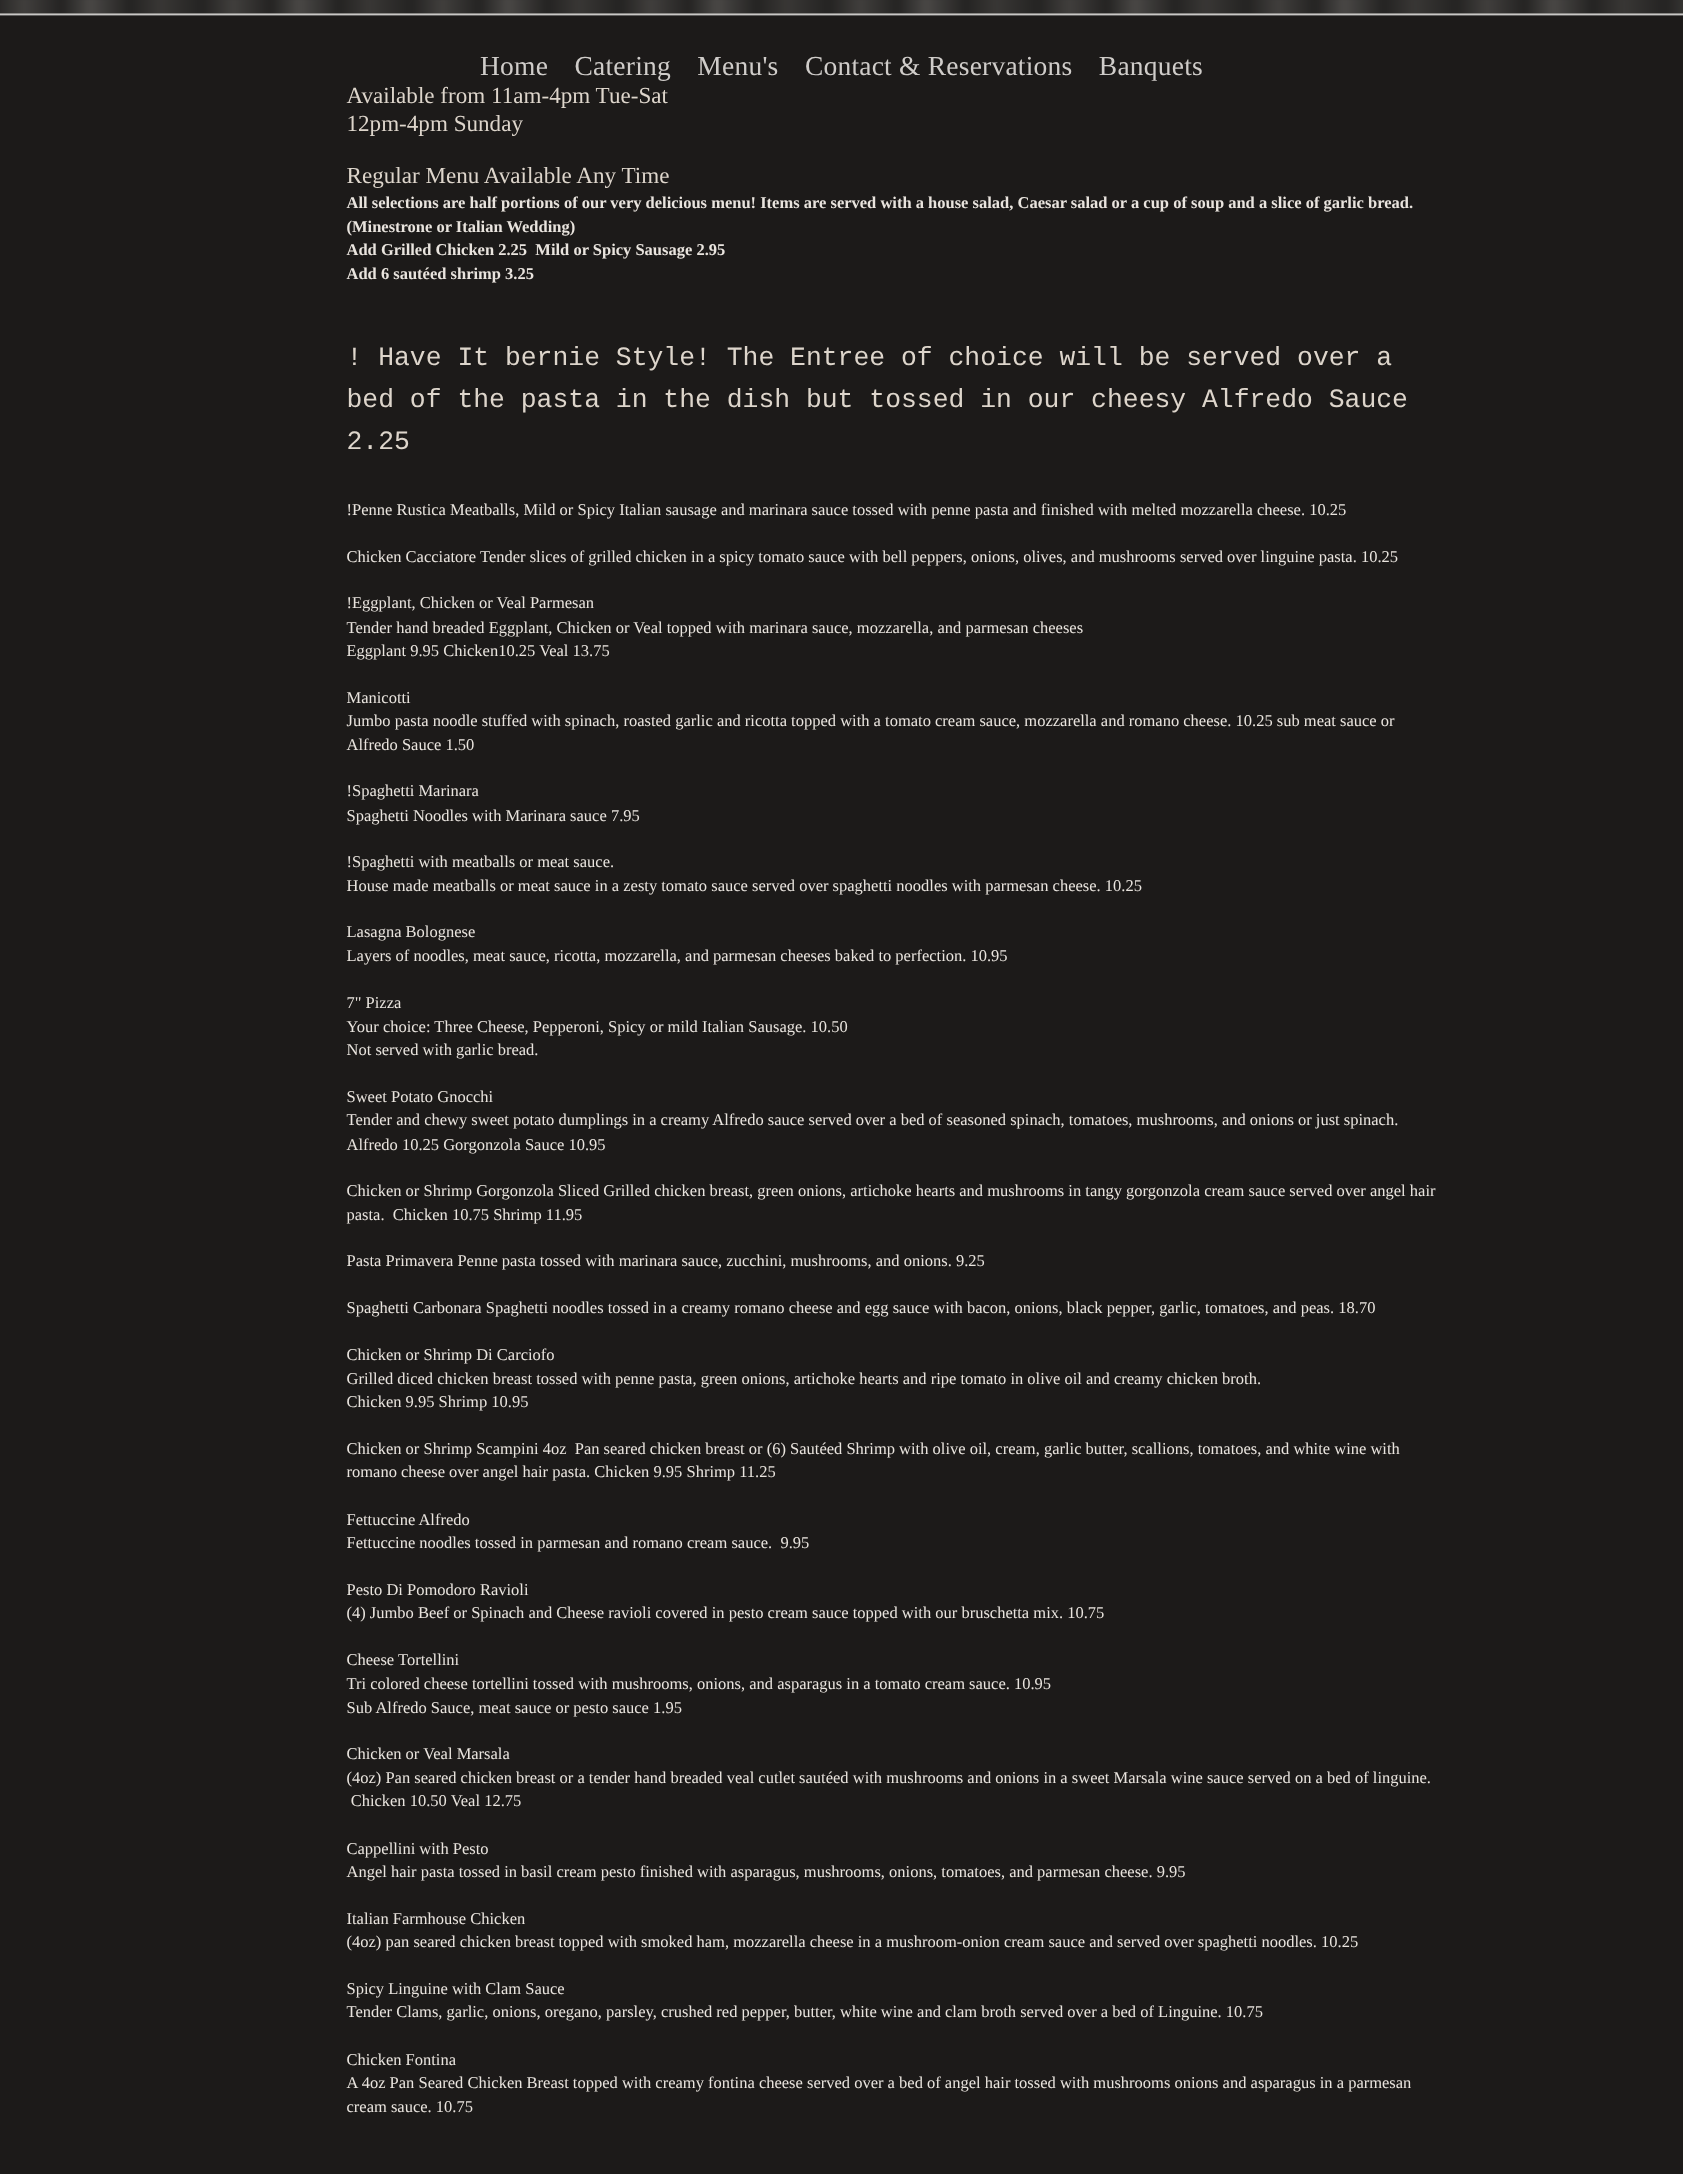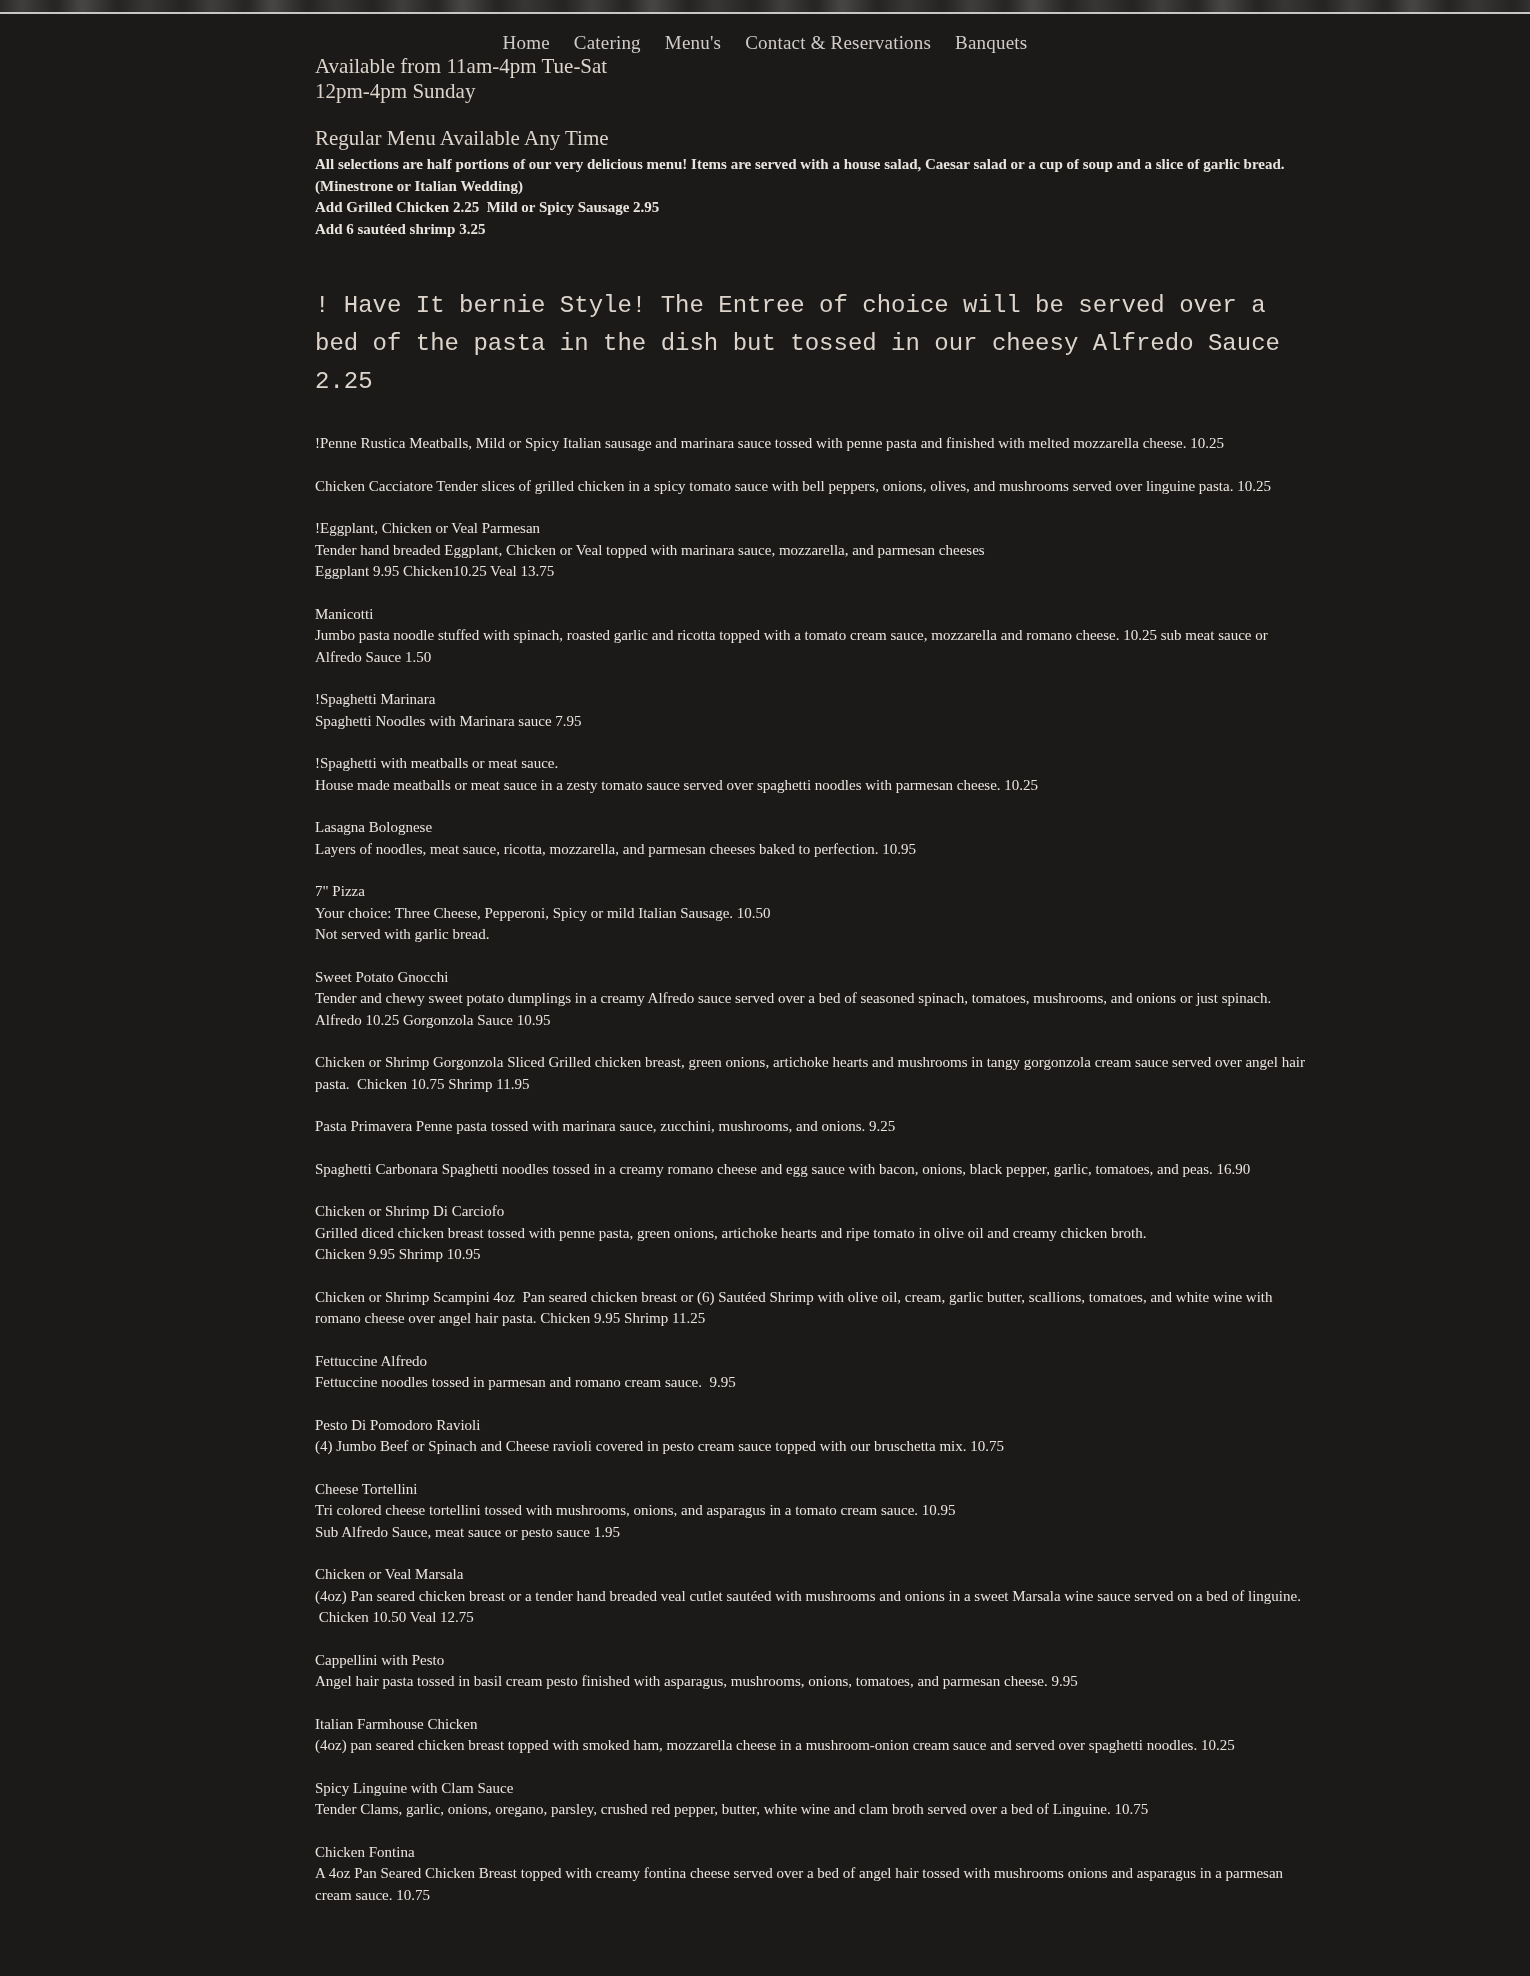--- a/index.html
+++ b/index.html
@@ -26,25 +26,25 @@
     border-bottom:2px solid var(--top-strip-line);
     position:relative;
   }
   .top-strip .texture{
     position:absolute;inset:-6px;
     background:repeating-linear-gradient(90deg,
       #242322 0px,#413f3d 28px,#242322 62px,#4a4846 88px,#242322 124px,#393735 152px,#242322 190px);
     filter:blur(3px);
   }
   nav.main-nav{
-    margin-top:18px;
+    margin-top:33px;
     display:flex;
     justify-content:center;
     gap:24px;
-    font-size:19px;
+    font-size:25px;
     color:var(--nav-text);
   }
   nav.main-nav a{
     color:var(--nav-text);
     text-decoration:none;
     letter-spacing:.2px;
   }
   .content{
     width:990px;
     margin-left:315px;
@@ -126,21 +126,21 @@
       <p class="menu-item">Chicken Cacciatore Tender slices of grilled chicken in a spicy tomato sauce with bell peppers, onions, olives, and mushrooms served over linguine pasta. 10.25</p>
       <p class="menu-item">!Eggplant, Chicken or Veal Parmesan<br>Tender hand breaded Eggplant, Chicken or Veal topped with marinara sauce, mozzarella, and parmesan cheeses<br>Eggplant 9.95 Chicken10.25 Veal 13.75</p>
       <p class="menu-item">Manicotti<br>Jumbo pasta noodle stuffed with spinach, roasted garlic and ricotta topped with a tomato cream sauce, mozzarella and romano cheese. 10.25 sub meat sauce or Alfredo Sauce 1.50</p>
       <p class="menu-item">!Spaghetti Marinara<br>Spaghetti Noodles with Marinara sauce 7.95</p>
       <p class="menu-item">!Spaghetti with meatballs or meat sauce.<br>House made meatballs or meat sauce in a zesty tomato sauce served over spaghetti noodles with parmesan cheese. 10.25</p>
       <p class="menu-item">Lasagna Bolognese<br>Layers of noodles, meat sauce, ricotta, mozzarella, and parmesan cheeses baked to perfection. 10.95</p>
       <p class="menu-item">7" Pizza<br>Your choice: Three Cheese, Pepperoni, Spicy or mild Italian Sausage. 10.50<br>Not served with garlic bread.</p>
       <p class="menu-item">Sweet Potato Gnocchi<br>Tender and chewy sweet potato dumplings in a creamy Alfredo sauce served over a bed of seasoned spinach, tomatoes, mushrooms, and onions or just spinach.<br>Alfredo 10.25 Gorgonzola Sauce 10.95</p>
       <p class="menu-item">Chicken or Shrimp Gorgonzola Sliced Grilled chicken breast, green onions, artichoke hearts and mushrooms in tangy gorgonzola cream sauce served over angel hair pasta.  Chicken 10.75 Shrimp 11.95</p>
       <p class="menu-item">Pasta Primavera Penne pasta tossed with marinara sauce, zucchini, mushrooms, and onions. 9.25</p>
-      <p class="menu-item">Spaghetti Carbonara Spaghetti noodles tossed in a creamy romano cheese and egg sauce with bacon, onions, black pepper, garlic, tomatoes, and peas. 16.90</p>
+      <p class="menu-item">Spaghetti Carbonara Spaghetti noodles tossed in a creamy romano cheese and egg sauce with bacon, onions, black pepper, garlic, tomatoes, and peas. 18.70</p>
       <p class="menu-item">Chicken or Shrimp Di Carciofo<br>Grilled diced chicken breast tossed with penne pasta, green onions, artichoke hearts and ripe tomato in olive oil and creamy chicken broth.<br>Chicken 9.95 Shrimp 10.95</p>
       <p class="menu-item">Chicken or Shrimp Scampini 4oz  Pan seared chicken breast or (6) Sautéed Shrimp with olive oil, cream, garlic butter, scallions, tomatoes, and white wine with romano cheese over angel hair pasta. Chicken 9.95 Shrimp 11.25</p>
       <p class="menu-item">Fettuccine Alfredo<br>Fettuccine noodles tossed in parmesan and romano cream sauce.  9.95</p>
       <p class="menu-item">Pesto Di Pomodoro Ravioli<br>(4) Jumbo Beef or Spinach and Cheese ravioli covered in pesto cream sauce topped with our bruschetta mix. 10.75</p>
       <p class="menu-item">Cheese Tortellini<br>Tri colored cheese tortellini tossed with mushrooms, onions, and asparagus in a tomato cream sauce. 10.95<br>Sub Alfredo Sauce, meat sauce or pesto sauce 1.95</p>
       <p class="menu-item">Chicken or Veal Marsala<br>(4oz) Pan seared chicken breast or a tender hand breaded veal cutlet sautéed with mushrooms and onions in a sweet Marsala wine sauce served on a bed of linguine.<br> Chicken 10.50 Veal 12.75</p>
       <p class="menu-item">Cappellini with Pesto<br>Angel hair pasta tossed in basil cream pesto finished with asparagus, mushrooms, onions, tomatoes, and parmesan cheese. 9.95</p>
       <p class="menu-item">Italian Farmhouse Chicken<br>(4oz) pan seared chicken breast topped with smoked ham, mozzarella cheese in a mushroom-onion cream sauce and served over spaghetti noodles. 10.25</p>
       <p class="menu-item">Spicy Linguine with Clam Sauce<br>Tender Clams, garlic, onions, oregano, parsley, crushed red pepper, butter, white wine and clam broth served over a bed of Linguine. 10.75</p>
       <p class="menu-item">Chicken Fontina<br>A 4oz Pan Seared Chicken Breast topped with creamy fontina cheese served over a bed of angel hair tossed with mushrooms onions and asparagus in a parmesan cream sauce. 10.75</p>

